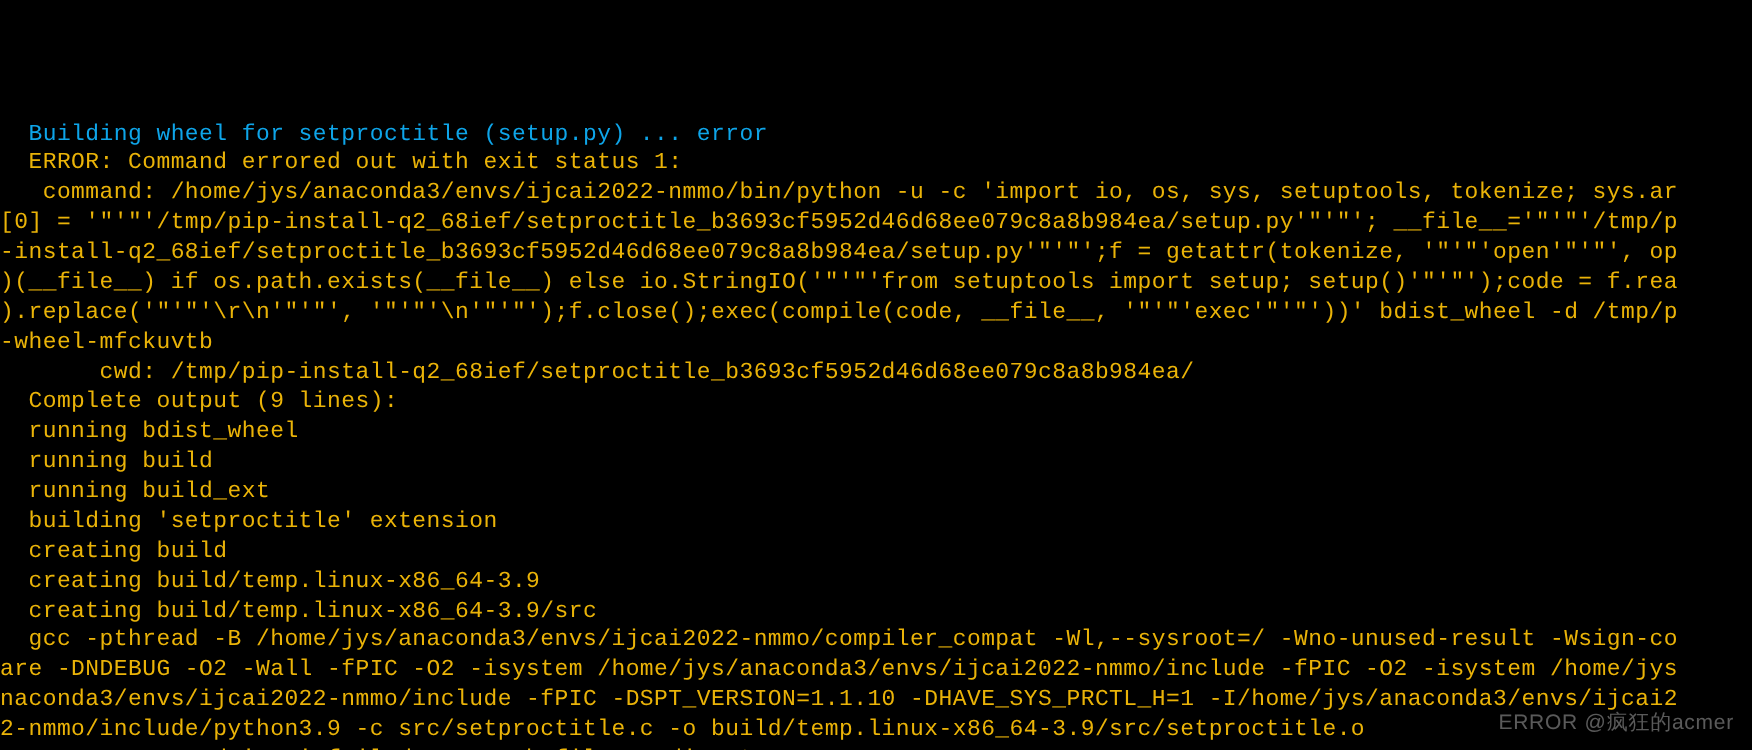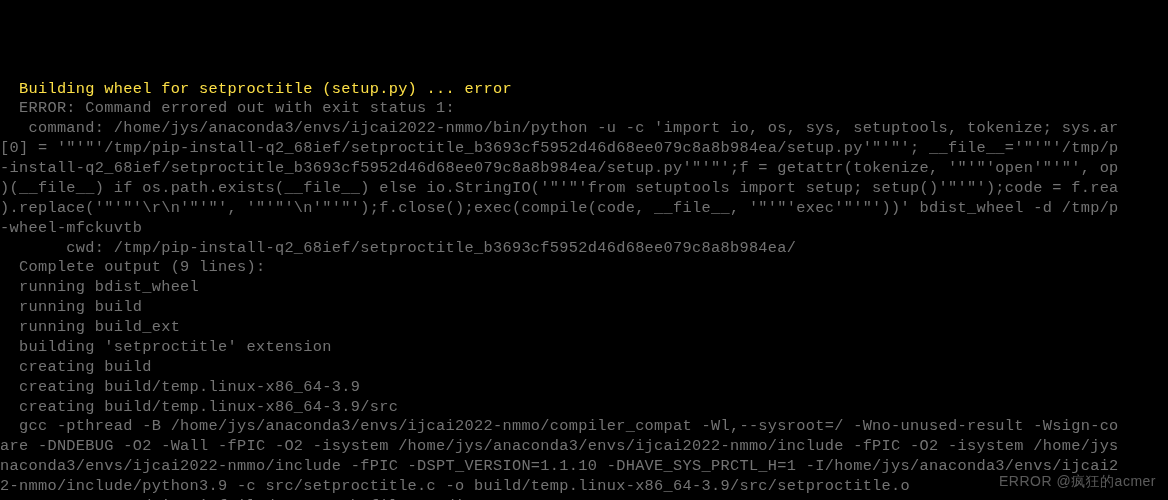--- a/index.html
+++ b/index.html
@@ -17,24 +17,24 @@
       overflow: hidden;
       width: 1168px;
       height: 500px;
       position: relative;
     }
     .terminal {
       padding: 0;
       letter-spacing: 0.3px;
     }
     .error {
-      color: #737373;
+      color: #eab308;
     }
     .dim-white {
-      color: #fde047;
+      color: #0ea5e9;
     }
     .watermark {
       position: absolute;
       right: 12px;
       bottom: 10px;
       color: rgba(200,200,200,0.45);
       font-family: Arial, sans-serif;
       font-size: 14px;
       letter-spacing: 0.5px;
     }

